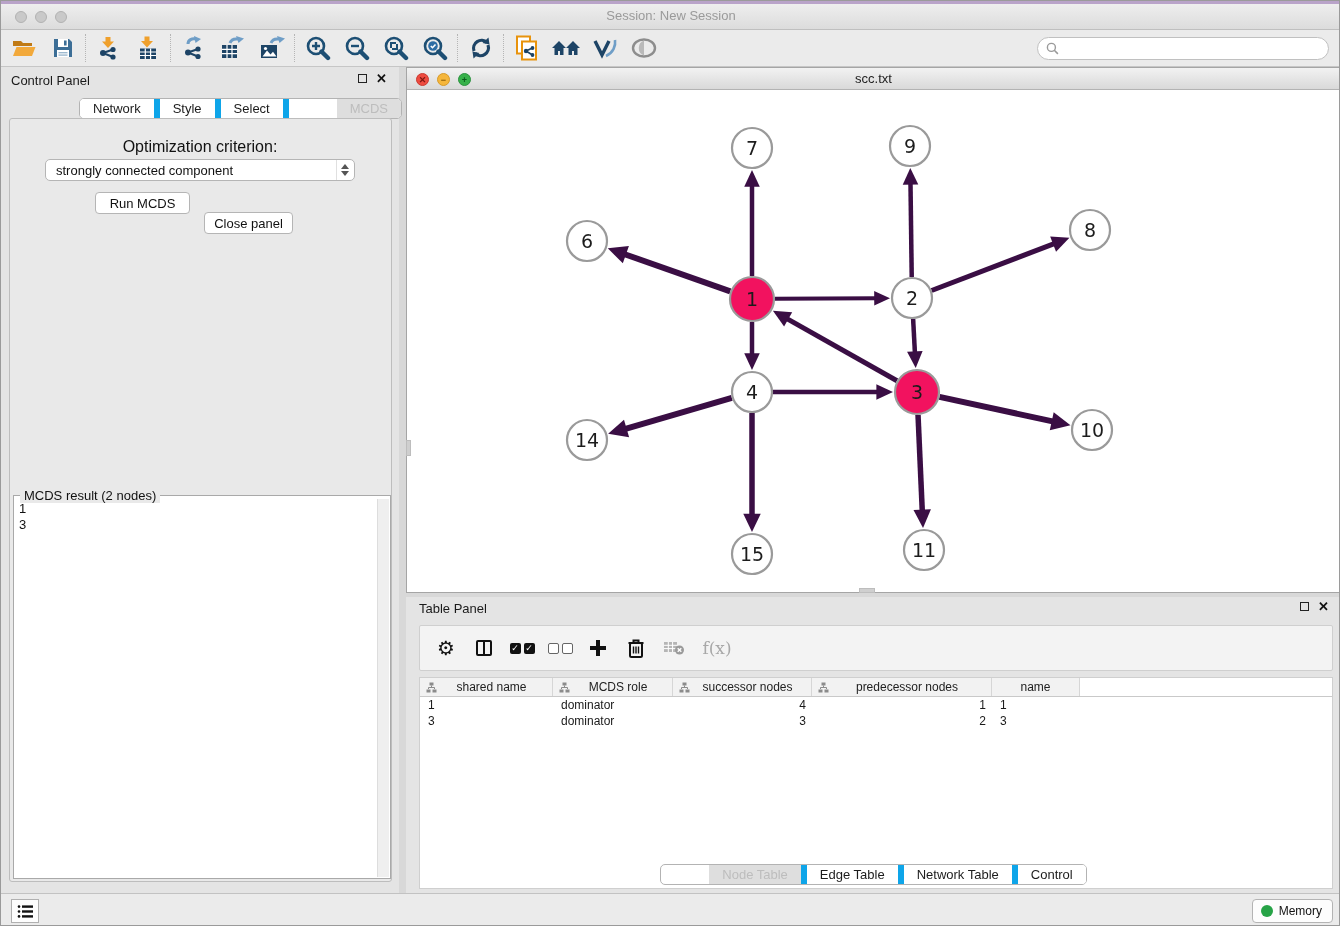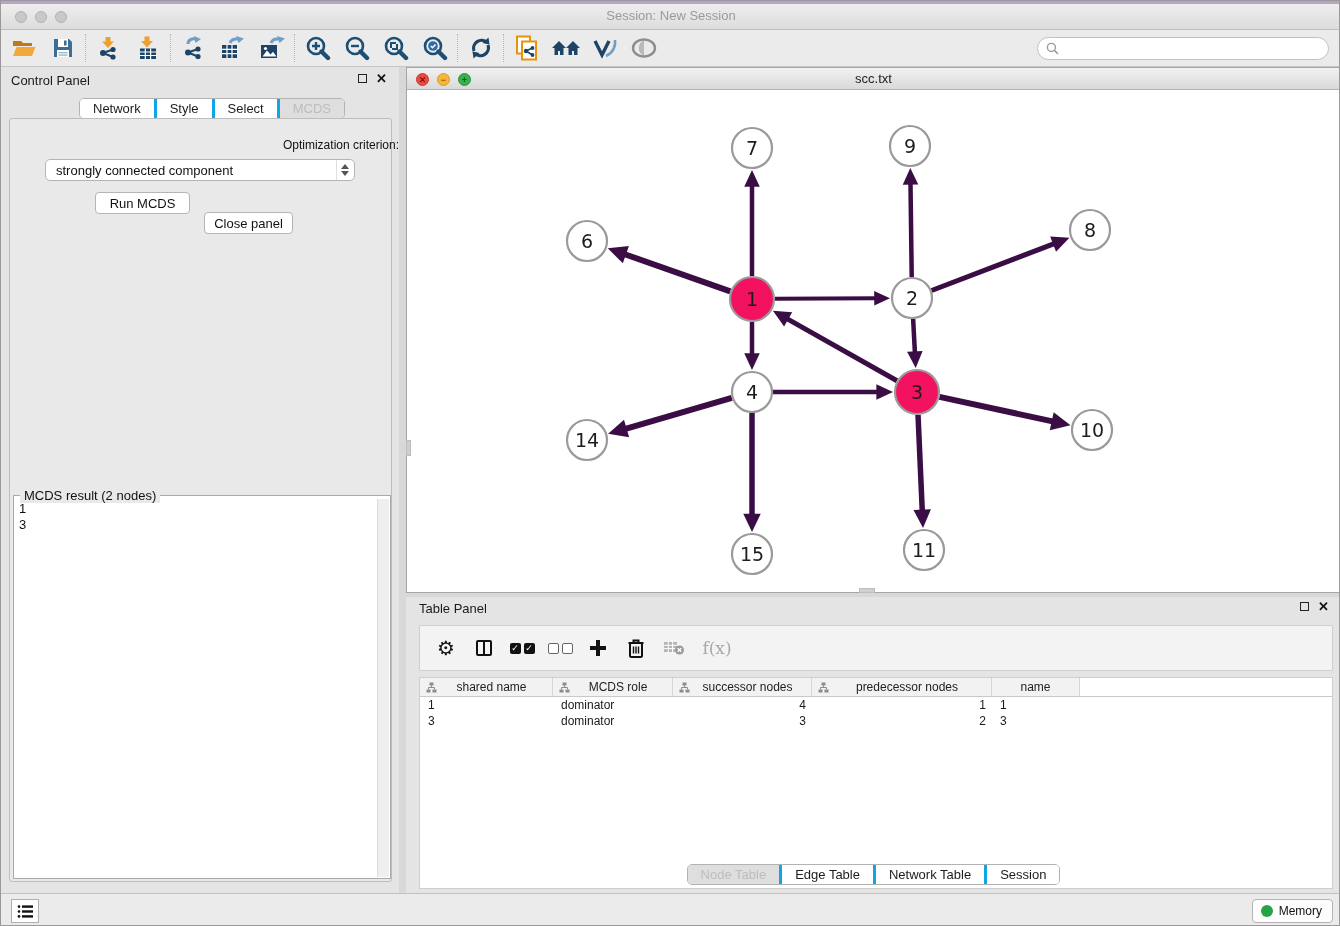--- a/index.html
+++ b/index.html
@@ -19,32 +19,32 @@
   .tbtn{width:39px;height:33px;display:flex;align-items:center;justify-content:center;flex:0 0 auto;}
   .tsep{width:1px;height:28px;margin:0 3px;border-left:1px dotted #b5b5b5;flex:0 0 auto;}
   .searchbox{margin-left:auto;margin-right:12px;width:292px;height:23px;background:#fff;border:1px solid #c0c0c0;
     border-radius:12px;display:flex;align-items:center;padding:0 8px;}
   .searchbox input{border:none;outline:none;flex:1;font-size:12px;font-family:"Liberation Sans",sans-serif;background:transparent;}
   
   .panel-head{font-size:13px;color:#1a1a1a;}
   .mini-float{display:inline-block;width:9px;height:9px;border:1.5px solid #222;}
   .mini-close{font-size:13px;font-weight:bold;color:#111;line-height:9px;}
   .tabgroup{display:inline-flex;border:1px solid #b3b3b3;border-radius:5px;overflow:hidden;background:#fff;height:21px;}
-  .tab{padding:0 13px;font-size:13px;color:#1c1c1c;background:#fff;border-right:3px solid #0ea5e9;
+  .tab{padding:0 13px;font-size:13px;color:#1c1c1c;background:#fff;border-right:6px solid #0ea5e9;
        display:flex;align-items:center;white-space:nowrap;}
   .tab:last-child{border-right:none;}
-  .tab.active{background:#dedede;color:#bdbdbd;}
+  .tab.active{background:#dedede;color:#bdbdbd;margin-left:48px;}
   
   .control-panel{position:absolute;left:0;top:66px;width:398px;height:826px;background:#e4e4e4;}
   .cp-head{position:absolute;left:10px;top:6px;}
   .cp-icons{position:absolute;right:12px;top:7px;display:flex;gap:9px;align-items:center;}
   .cp-tabs{position:absolute;left:78px;top:31px;}
   .cp-box{position:absolute;left:8px;top:51px;width:383px;height:764px;background:#e9e9e9;
     border:1px solid #bdbdbd;border-radius:3px;}
-  .opt-label{position:absolute;left:0;top:71px;width:398px;text-align:right;font-size:12px;color:#111;}
+  .opt-label{position:absolute;left:0;top:71px;width:398px;text-align:center;font-size:16px;color:#111;}
   .dropdown{position:absolute;left:44px;top:92px;width:310px;height:22px;background:#fff;border:1px solid #b5b5b5;
     border-radius:5px;display:flex;align-items:center;font-size:13px;color:#111;padding-left:10px;}
   .dd-stepper{margin-left:auto;width:16px;height:100%;display:flex;flex-direction:column;align-items:center;justify-content:center;gap:2px;
     border-left:1px solid #e0e0e0;margin-right:2px;}
   .dd-up{width:0;height:0;border-left:4px solid transparent;border-right:4px solid transparent;border-bottom:5px solid #555;}
   .dd-down{width:0;height:0;border-left:4px solid transparent;border-right:4px solid transparent;border-top:5px solid #555;}
   .btn{position:absolute;height:22px;background:#fff;border:1px solid #b5b5b5;border-radius:4px;font-size:13px;color:#111;
     display:flex;align-items:center;justify-content:center;}
   .btn-run{left:94px;top:125px;width:95px;}
   .btn-close{left:203px;top:125px;width:89px;margin-top:20px;}
@@ -456,21 +456,21 @@
             <div class="td" style="width: 180px; text-align: right; padding: 1px 6px 0px 0px;">2</div>
             <div class="td" style="width: 88px; text-align: left; padding: 1px 0px 0px 8px;">3</div>
           </div>
         </div>
     </div>
     <div class="tp-tabs">
       <div class="tabgroup" id="tp-tabs">
           <div class="tab active">Node Table</div>
           <div class="tab">Edge Table</div>
           <div class="tab">Network Table</div>
-          <div class="tab">Session</div>
+          <div class="tab">Control</div>
         </div>
     </div>
   </div>
 
   <div class="statusbar">
     <div class="list-btn">
       <svg width="17" height="15" viewBox="0 0 17 15">
         <circle cx="2" cy="2.6" r="1.3" fill="#111"></circle>
           <rect x="5" y="1.4" width="11" height="2.4" fill="#111"></rect>
         <circle cx="2" cy="7.5" r="1.3" fill="#111"></circle>

